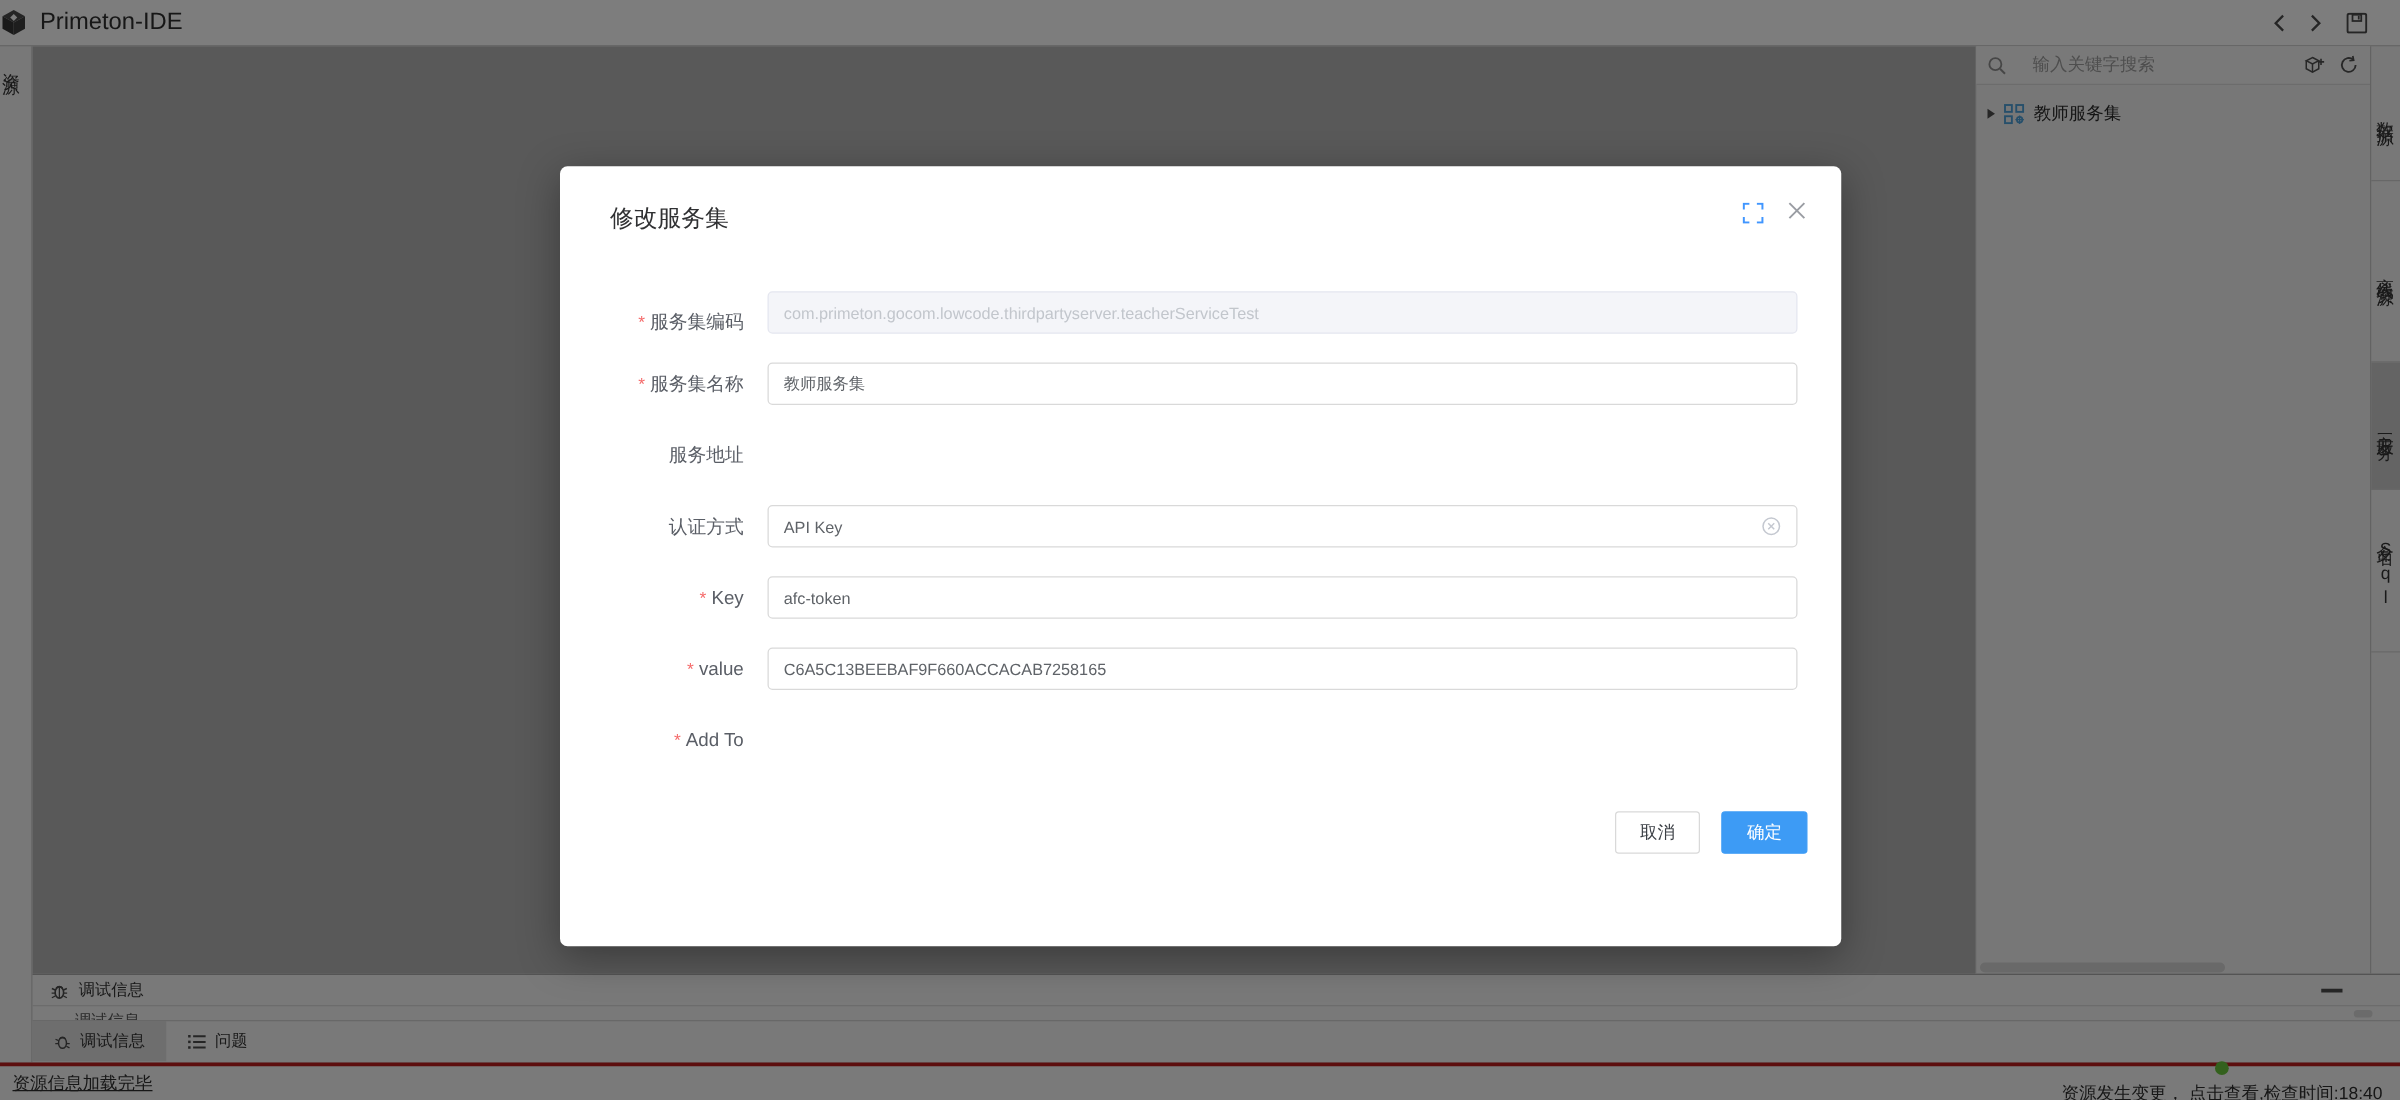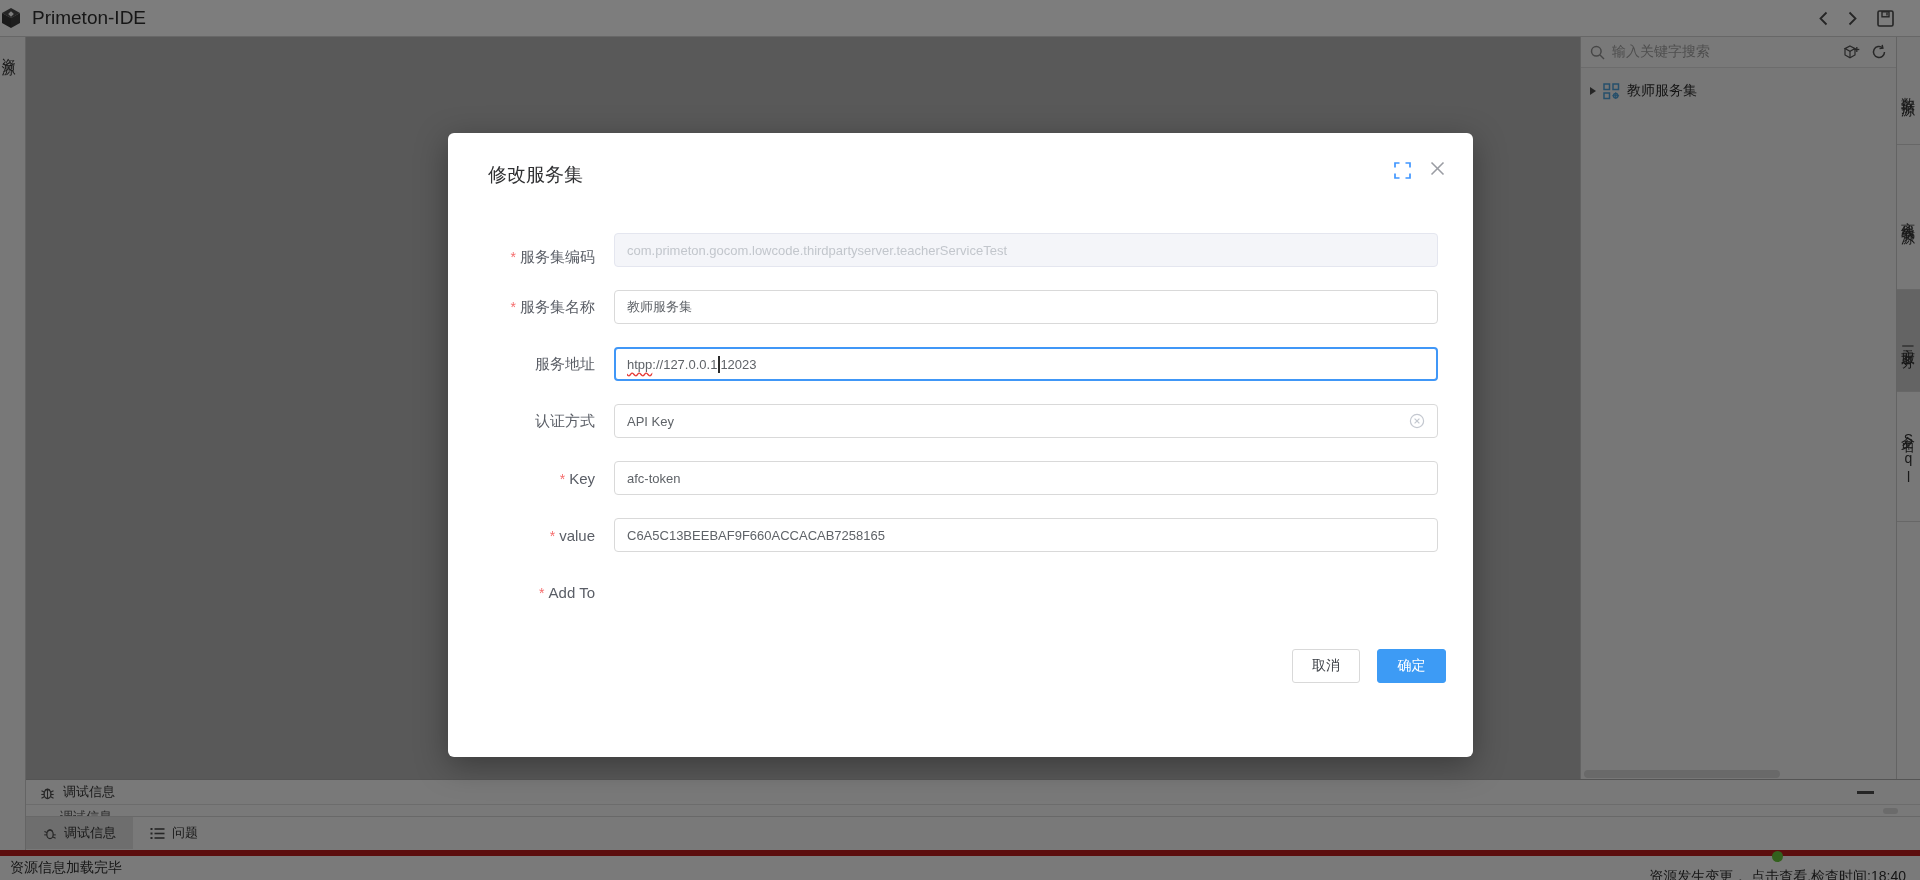--- a/index.html
+++ b/index.html
@@ -23,21 +23,21 @@
   
   .left-rail { position:absolute; top:37px; left:0; bottom:30px; width:26px;
     background:#f0f0f0; border-right:1px solid #c9c9c9; z-index:1; }
   .left-rail-label { writing-mode:vertical-lr; text-orientation:upright;
     font-size:14px; color:#333; margin:10px auto 0; letter-spacing:4px; display:block; text-align:center; width:100%; }
 
   
   .right-panel { position:absolute; top:37px; right:24px; width:316px; bottom:101px;
     background:#efefef; border-left:1px solid #c6c6c6; z-index:1; }
   .search-row { height:31px; background:#f3f3f3; border-bottom:1px solid #d8d8d8;
-    display:flex; align-items:center; gap:7px; padding:0 9px; }
+    display:flex; align-items:center; gap:21px; padding:0 9px; }
   .search-placeholder { flex:1; font-size:14px; color:#9d9d9d; white-space:nowrap; overflow:hidden; }
   .panel-actions { display:flex; align-items:center; gap:11px; }
   .tree-row { margin-top:11px; display:flex; align-items:center; gap:7px; padding-left:9px; height:24px; cursor:pointer; }
   .caret { width:0; height:0; border-left:6px solid #4d4d4d; border-top:4px solid transparent; border-bottom:4px solid transparent; }
   .tree-label { font-size:14px; color:#2b2b2b; }
   .panel-hscroll { position:absolute; bottom:1px; left:3px; right:3px; height:8px; }
   .panel-hscroll .thumb { width:196px; height:8px; border-radius:4px; background:#d2d2d2; }
 
   
   .right-rail { position:absolute; top:37px; right:0; bottom:101px; width:24px;
@@ -56,22 +56,22 @@
   .minimize-btn { position:absolute; right:46px; top:11px; width:17px; height:3px; background:#4a4a4a; cursor:pointer; }
   .clipped-row { height:12px; border-bottom:1px solid #d0d0d0; overflow:hidden; position:relative; }
   .clipped-text { position:absolute; left:34px; top:3px; font-size:13px; color:#555; }
   .clipped-thumb { position:absolute; right:22px; top:3px; width:15px; height:6px; border-radius:3px; background:#d6d6d6; }
   .debug-tabs { height:32px; display:flex; align-items:stretch; }
   .debug-tab { display:flex; align-items:center; gap:7px; padding:0 17px; font-size:13px; color:#333; cursor:pointer; }
   .debug-tab.active { background:#dcdcdc; }
 
   
   .status-bar { position:absolute; left:0; right:0; bottom:0; height:30px;
-    background:#f5f5f5; border-top:6px solid #b91c1c; display:flex; align-items:center;
-    font-size:14px; color:#2e2e2e; padding:0 10px; z-index:1; }
+    background:#f5f5f5; border-top:3px solid #b91c1c; display:flex; align-items:center;
+    font-size:14px; color:#2e2e2e; padding:0 10px; z-index:1;text-decoration:underline; }
   .status-right { margin-left:auto; display:flex; align-items:center; gap:6px; padding-right:4px; cursor:pointer;flex-direction:column; }
   .green-dot { width:11px; height:11px; border-radius:50%; background:#67c23a; }
 
   
   .mask { position:absolute; inset:0; background:rgba(0,0,0,0.5); z-index:10; }
 
   
   .modal { position:absolute; left:448px; top:133px; width:1025px; height:624px;
     background:#fff; border-radius:6px; z-index:20; box-shadow:0 8px 32px rgba(0,0,0,.35); }
   .modal-title { position:absolute; left:40px; top:29px; font-size:19px; color:#303133; }
@@ -285,26 +285,20 @@
 
   <div class="form-row r2">
     <span class="form-label"><span class="req"></span><span>服务集名称</span></span>
     <div class="control">
         <span>教师服务集</span>
       </div>
   </div>
 
   <div class="form-row r3">
     <span class="form-label"><span>服务地址</span></span>
-    <div class="control focused">
-      <span class="typo">htpp</span>
-        <span>://127.0.0.1</span>
-        <span class="cursor-bar"></span>
-        <span>12023</span>
-    </div>
   </div>
 
   <div class="form-row r4">
     <span class="form-label"><span>认证方式</span></span>
     <div class="control select">
       <span>API Key</span>
       <span class="suffix-icon">
         <svg width="16" height="16" viewBox="0 0 16 16">
           <circle cx="8" cy="8" r="6.6" fill="none" stroke="#c4c8d0" stroke-width="1.2"></circle>
           <line x1="5.6" y1="5.6" x2="10.4" y2="10.4" stroke="#c4c8d0" stroke-width="1.2"></line>

